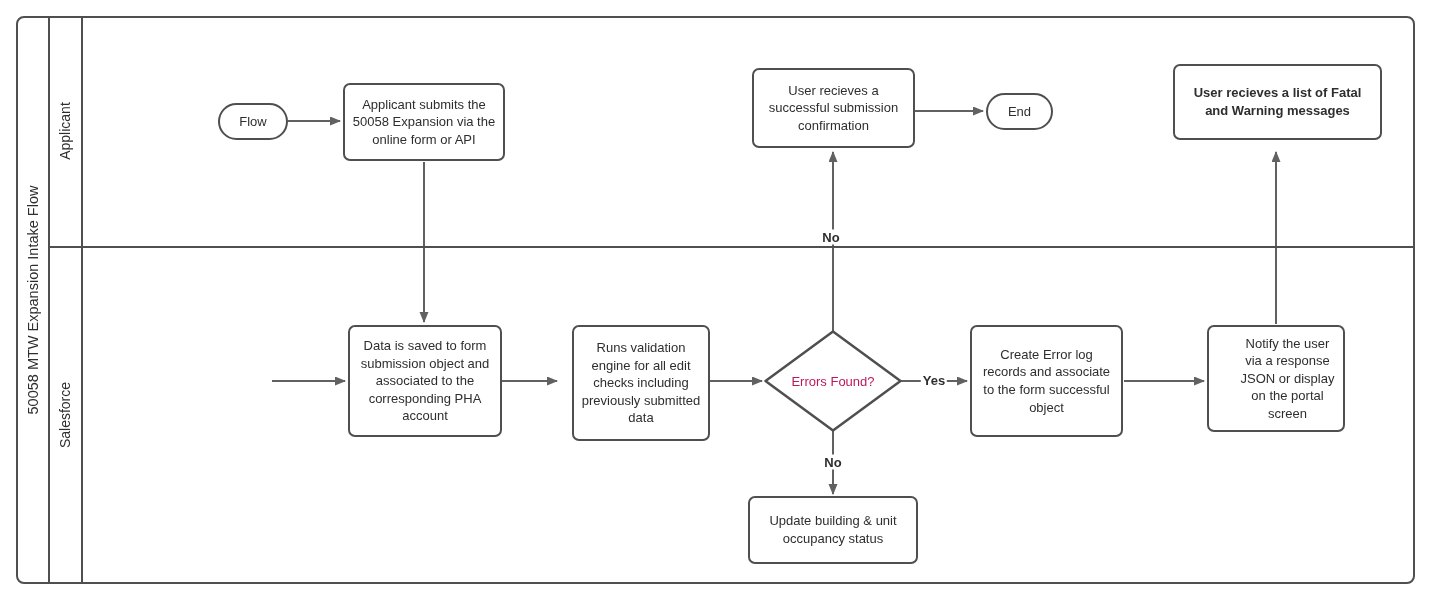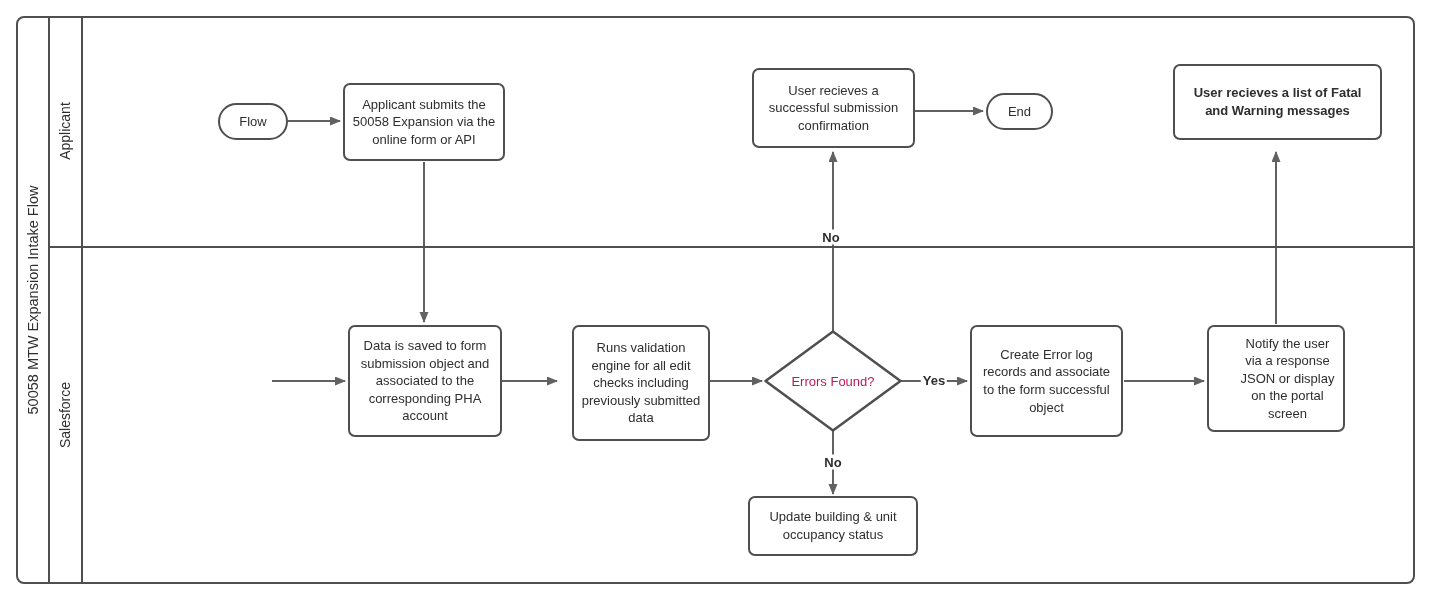--- a/index.html
+++ b/index.html
@@ -70,21 +70,21 @@
   .n-start        { left: 218px; top: 103px; width: 70px;  height: 37px; }
   .n-applicant    { left: 343px; top: 83px;  width: 162px; height: 78px; }
   .n-success      { left: 752px; top: 68px;  width: 163px; height: 80px; }
   .n-end          { left: 986px; top: 93px;  width: 67px;  height: 37px; }
   .n-fatal        { left: 1173px; top: 64px; width: 209px; height: 76px; font-weight: bold; }
   .n-previous     { left: 102px; top: 323px; width: 170px; height: 114px; }
   .n-datasaved    { left: 348px; top: 325px; width: 154px; height: 112px; }
   .n-validation   { left: 560px; top: 325px; width: 138px; height: 116px; margin-left: 12px; }
   .n-createlog    { left: 970px; top: 325px; width: 153px; height: 112px; }
   .n-notify       { left: 1207px; top: 325px; width: 138px; height: 107px; padding-left: 29px; }
-  .n-update       { left: 748px; top: 496px; width: 170px; height: 60px; }
+  .n-update       { left: 748px; top: 496px; width: 170px; height: 68px; }
 
   .diamond-wrap {
     position: absolute;
     left: 764px; top: 330px;
     width: 138px; height: 102px;
   }
   .diamond-wrap svg { display: block; }
   .diamond-label {
     position: absolute;
     inset: 0;

